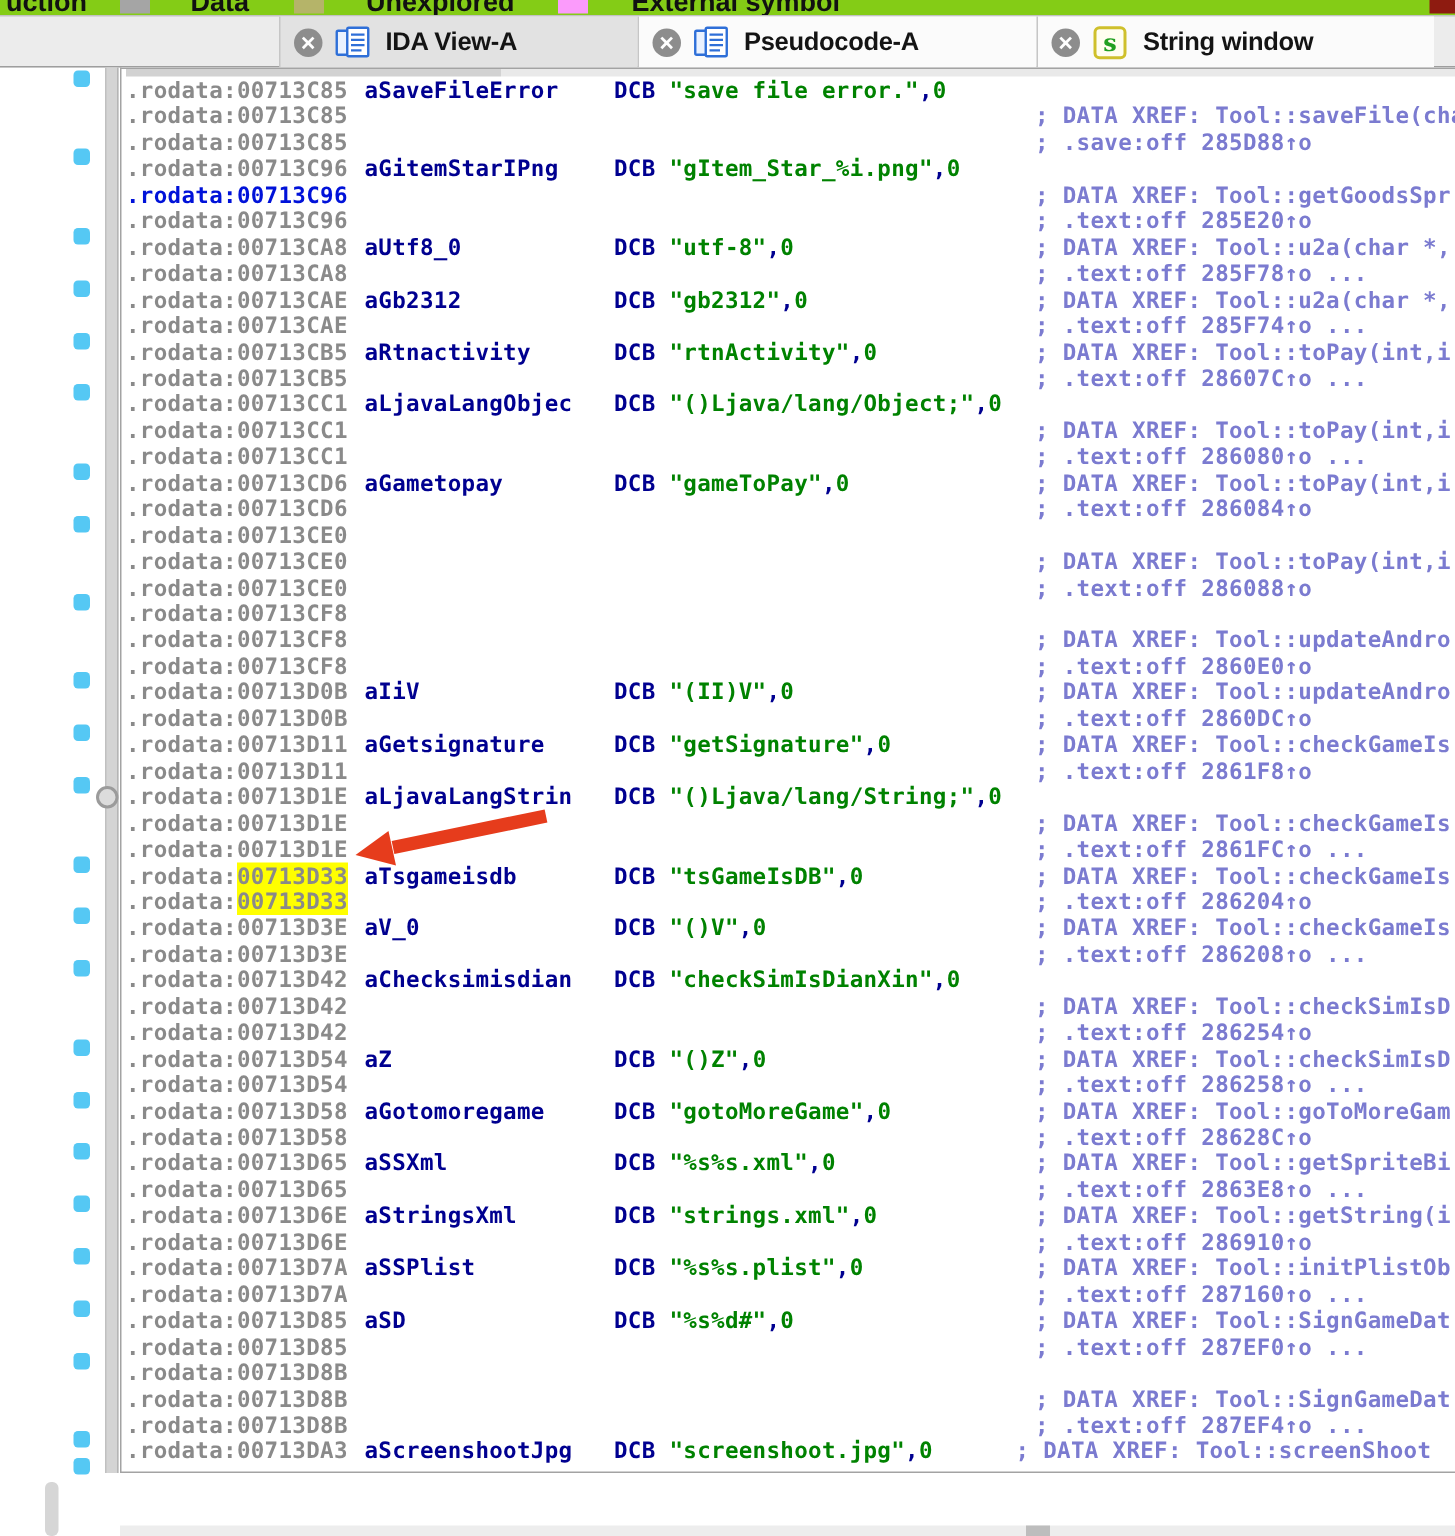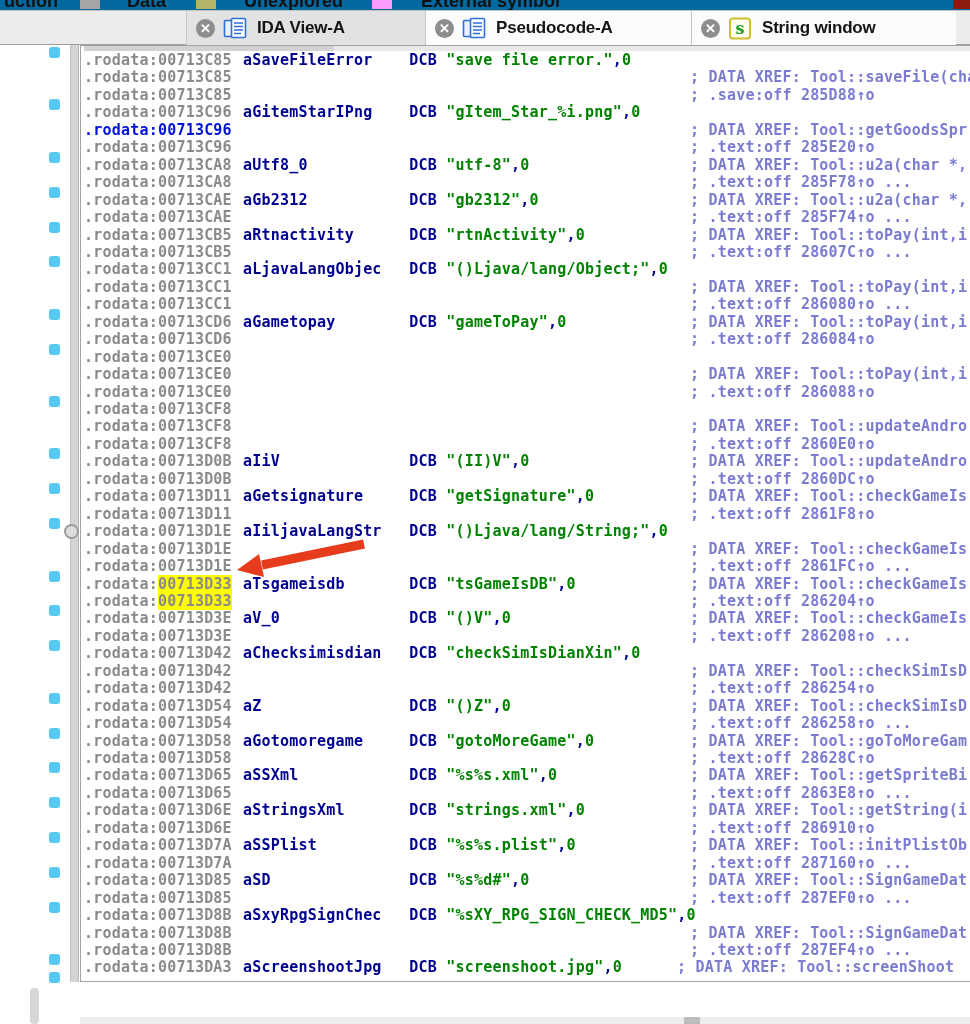--- a/index.html
+++ b/index.html
@@ -1,19 +1,19 @@
 <!DOCTYPE html>
 <html><head>
 <meta charset="utf-8">
 <style>
   html,body{margin:0;padding:0;}
   .screen{position:relative;width:970px;height:1024px;background:#ffffff;overflow:hidden;
           font-family:"Liberation Sans",sans-serif;}
   
-  .legend{position:absolute;left:0;top:0;width:970px;height:10px;background:#0369a1;overflow:hidden;}
+  .legend{position:absolute;left:0;top:0;width:970px;height:10px;background:#84cc16;overflow:hidden;}
   .legend .ltext{position:absolute;top:-9px;font-size:18px;font-weight:600;color:#111;white-space:nowrap;}
   .legend .swatch{position:absolute;top:0;width:20px;height:9px;}
   .legend .maroon{position:absolute;top:0;height:9px;}
   
   .tabbar{position:absolute;left:0;top:10px;width:970px;height:35px;background:#ececec;
           border-top:1px solid #c2c2c2;box-sizing:border-box;border-bottom:1px solid #9e9e9e;}
   .tab{position:absolute;top:0;height:34px;display:flex;align-items:center;box-sizing:border-box;
        border-left:1px solid #c6c6c6;padding-left:9px;}
   .tab.active{background:#e2e2e2;}
   .tab.plain{background:#fbfbfb;}
@@ -138,21 +138,21 @@
       <div class="line" style="top: 348.65px;"><span class="seg addr" style="left: 84px;">.rodata:00713CE0</span><span class="dot" style="top: -5px;"></span></div>
       <div class="line" style="top: 366.1px;"><span class="seg addr" style="left: 84px;">.rodata:00713CE0</span><span class="seg cmt" style="left: 690px;">; DATA XREF: Tool::toPay(int,i</span></div>
       <div class="line" style="top: 383.55px;"><span class="seg addr" style="left: 84px;">.rodata:00713CE0</span><span class="seg cmt" style="left: 690px; text-align: right;">; .text:off 286088↑o</span></div>
       <div class="line" style="top: 401px;"><span class="seg addr" style="left: 84px;">.rodata:00713CF8</span><span class="dot" style="top: -5px;"></span></div>
       <div class="line" style="top: 418.45px;"><span class="seg addr" style="left: 84px;">.rodata:00713CF8</span><span class="seg cmt" style="left: 690px;">; DATA XREF: Tool::updateAndro</span></div>
       <div class="line" style="top: 435.9px;"><span class="seg addr" style="left: 84px;">.rodata:00713CF8</span><span class="seg cmt" style="left: 690px;">; .text:off 2860E0↑o</span></div>
       <div class="line" style="top: 453.35px;"><span class="seg addr" style="left: 84px;">.rodata:00713D0B</span><span class="seg code" style="left: 243px;"><span>aIiV              DCB </span><span class="str">"(II)V"</span><span class="punct">,</span><span class="str">0</span></span><span class="seg cmt" style="left: 690px;">; DATA XREF: Tool::updateAndro</span><span class="dot" style="top: -5px;"></span></div>
       <div class="line" style="top: 470.8px;"><span class="seg addr" style="left: 84px;">.rodata:00713D0B</span><span class="seg cmt" style="left: 690px;">; .text:off 2860DC↑o</span></div>
       <div class="line" style="top: 488.25px;"><span class="seg addr" style="left: 84px;">.rodata:00713D11</span><span class="seg code" style="left: 243px;"><span>aGetsignature     DCB </span><span class="str">"getSignature"</span><span class="punct">,</span><span class="str">0</span></span><span class="seg cmt" style="left: 690px;">; DATA XREF: Tool::checkGameIs</span><span class="dot" style="top: -5px;"></span></div>
       <div class="line" style="top: 505.7px;"><span class="seg addr" style="left: 84px;">.rodata:00713D11</span><span class="seg cmt" style="left: 690px;">; .text:off 2861F8↑o</span></div>
-      <div class="line" style="top: 523.15px;"><span class="seg addr" style="left: 84px;">.rodata:00713D1E</span><span class="seg code" style="left: 243px;"><span>aIiljavaLangStr   DCB </span><span class="str">"()Ljava/lang/String;"</span><span class="punct">,</span><span class="str">0</span></span><span class="dot" style="top: -5px;"></span></div>
+      <div class="line" style="top: 523.15px;"><span class="seg addr" style="left: 84px;">.rodata:00713D1E</span><span class="seg code" style="left: 243px;"><span>aLjavaLangStrin   DCB </span><span class="str">"()Ljava/lang/String;"</span><span class="punct">,</span><span class="str">0</span></span><span class="dot" style="top: -5px;"></span></div>
       <div class="line" style="top: 540.6px;"><span class="seg addr" style="left: 84px;">.rodata:00713D1E</span><span class="seg cmt" style="left: 690px;">; DATA XREF: Tool::checkGameIs</span></div>
       <div class="line" style="top: 558.05px;"><span class="seg addr" style="left: 84px;">.rodata:00713D1E</span><span class="seg cmt" style="left: 690px;">; .text:off 2861FC↑o ...</span></div>
       <div class="line" style="top: 575.5px;"><span class="seg addr" style="left: 84px;"><span>.rodata:</span><span class="hl">00713D33</span></span><span class="seg code" style="left: 243px;"><span>aTsgameisdb       DCB </span><span class="str">"tsGameIsDB"</span><span class="punct">,</span><span class="str">0</span></span><span class="seg cmt" style="left: 690px;">; DATA XREF: Tool::checkGameIs</span><span class="dot" style="top: -5px;"></span></div>
       <div class="line" style="top: 592.95px;"><span class="seg addr" style="left: 84px;"><span>.rodata:</span><span class="hl">00713D33</span></span><span class="seg cmt" style="left: 690px;">; .text:off 286204↑o</span></div>
       <div class="line" style="top: 610.4px;"><span class="seg addr" style="left: 84px;">.rodata:00713D3E</span><span class="seg code" style="left: 243px;"><span>aV_0              DCB </span><span class="str">"()V"</span><span class="punct">,</span><span class="str">0</span></span><span class="seg cmt" style="left: 690px;">; DATA XREF: Tool::checkGameIs</span><span class="dot" style="top: -5px;"></span></div>
       <div class="line" style="top: 627.85px;"><span class="seg addr" style="left: 84px;">.rodata:00713D3E</span><span class="seg cmt" style="left: 690px;">; .text:off 286208↑o ...</span></div>
       <div class="line" style="top: 645.3px;"><span class="seg addr" style="left: 84px;">.rodata:00713D42</span><span class="seg code" style="left: 243px;"><span>aChecksimisdian   DCB </span><span class="str">"checkSimIsDianXin"</span><span class="punct">,</span><span class="str">0</span></span><span class="dot" style="top: -5px;"></span></div>
       <div class="line" style="top: 662.75px;"><span class="seg addr" style="left: 84px;">.rodata:00713D42</span><span class="seg cmt" style="left: 690px;">; DATA XREF: Tool::checkSimIsD</span></div>
       <div class="line" style="top: 680.2px;"><span class="seg addr" style="left: 84px;">.rodata:00713D42</span><span class="seg cmt" style="left: 690px;">; .text:off 286254↑o</span></div>
       <div class="line" style="top: 697.65px;"><span class="seg addr" style="left: 84px;">.rodata:00713D54</span><span class="seg code" style="left: 243px;"><span>aZ                DCB </span><span class="str">"()Z"</span><span class="punct">,</span><span class="str">0</span></span><span class="seg cmt" style="left: 690px;">; DATA XREF: Tool::checkSimIsD</span><span class="dot" style="top: -5px;"></span></div>
@@ -160,21 +160,21 @@
       <div class="line" style="top: 732.55px;"><span class="seg addr" style="left: 84px;">.rodata:00713D58</span><span class="seg code" style="left: 243px;"><span>aGotomoregame     DCB </span><span class="str">"gotoMoreGame"</span><span class="punct">,</span><span class="str">0</span></span><span class="seg cmt" style="left: 690px;">; DATA XREF: Tool::goToMoreGam</span><span class="dot" style="top: -5px;"></span></div>
       <div class="line" style="top: 750px;"><span class="seg addr" style="left: 84px;">.rodata:00713D58</span><span class="seg cmt" style="left: 690px;">; .text:off 28628C↑o</span></div>
       <div class="line" style="top: 767.45px;"><span class="seg addr" style="left: 84px;">.rodata:00713D65</span><span class="seg code" style="left: 243px;"><span>aSSXml            DCB </span><span class="str">"%s%s.xml"</span><span class="punct">,</span><span class="str">0</span></span><span class="seg cmt" style="left: 690px;">; DATA XREF: Tool::getSpriteBi</span><span class="dot" style="top: -5px;"></span></div>
       <div class="line" style="top: 784.9px;"><span class="seg addr" style="left: 84px;">.rodata:00713D65</span><span class="seg cmt" style="left: 690px;">; .text:off 2863E8↑o ...</span></div>
       <div class="line" style="top: 802.35px;"><span class="seg addr" style="left: 84px;">.rodata:00713D6E</span><span class="seg code" style="left: 243px;"><span>aStringsXml       DCB </span><span class="str">"strings.xml"</span><span class="punct">,</span><span class="str">0</span></span><span class="seg cmt" style="left: 690px;">; DATA XREF: Tool::getString(i</span><span class="dot" style="top: -5px;"></span></div>
       <div class="line" style="top: 819.8px;"><span class="seg addr" style="left: 84px;">.rodata:00713D6E</span><span class="seg cmt" style="left: 690px;">; .text:off 286910↑o</span></div>
       <div class="line" style="top: 837.25px;"><span class="seg addr" style="left: 84px;">.rodata:00713D7A</span><span class="seg code" style="left: 243px;"><span>aSSPlist          DCB </span><span class="str">"%s%s.plist"</span><span class="punct">,</span><span class="str">0</span></span><span class="seg cmt" style="left: 690px;">; DATA XREF: Tool::initPlistOb</span><span class="dot" style="top: -5px;"></span></div>
       <div class="line" style="top: 854.7px;"><span class="seg addr" style="left: 84px;">.rodata:00713D7A</span><span class="seg cmt" style="left: 690px;">; .text:off 287160↑o ...</span></div>
       <div class="line" style="top: 872.15px;"><span class="seg addr" style="left: 84px;">.rodata:00713D85</span><span class="seg code" style="left: 243px;"><span>aSD               DCB </span><span class="str">"%s%d#"</span><span class="punct">,</span><span class="str">0</span></span><span class="seg cmt" style="left: 690px;">; DATA XREF: Tool::SignGameDat</span><span class="dot" style="top: -5px;"></span></div>
       <div class="line" style="top: 889.6px;"><span class="seg addr" style="left: 84px;">.rodata:00713D85</span><span class="seg cmt" style="left: 690px;">; .text:off 287EF0↑o ...</span></div>
-      <div class="line" style="top: 907.05px;"><span class="seg addr" style="left: 84px;">.rodata:00713D8B</span><span class="seg code" style="left: 243px;"><span>aSxyRpgSignChec   DCB </span><span class="str">"%sXY_RPG_SIGN_CHECK_MD5"</span><span class="punct">,</span><span class="str">0</span></span><span class="dot" style="top: -5px;"></span></div>
+      <div class="line" style="top: 907.05px;"><span class="seg addr" style="left: 84px;">.rodata:00713D8B</span><span class="dot" style="top: -5px;"></span></div>
       <div class="line" style="top: 924.5px;"><span class="seg addr" style="left: 84px;">.rodata:00713D8B</span><span class="seg cmt" style="left: 690px;">; DATA XREF: Tool::SignGameDat</span></div>
       <div class="line" style="top: 941.95px;"><span class="seg addr" style="left: 84px;">.rodata:00713D8B</span><span class="seg cmt" style="left: 690px;">; .text:off 287EF4↑o ...</span></div>
       <div class="line" style="top: 959.4px;"><span class="seg addr" style="left: 84px;">.rodata:00713DA3</span><span class="seg code" style="left: 243px;"><span>aScreenshootJpg   DCB </span><span class="str">"screenshoot.jpg"</span><span class="punct">,</span><span class="str">0</span></span><span class="seg cmt" style="left: 677px;">; DATA XREF: Tool::screenShoot</span><span class="dot" style="top: -5px;"></span></div>
       <span class="dot" style="position: absolute; left: 49px; top: 972px;"></span>
     </div>
 
   <svg class="overlay" width="970" height="1024">
     <line x1="364" y1="544" x2="262" y2="565" stroke="#e63c1c" stroke-width="9"></line>
     <polygon points="237,570 259,554 264,577" fill="#e63c1c"></polygon>
   </svg>

